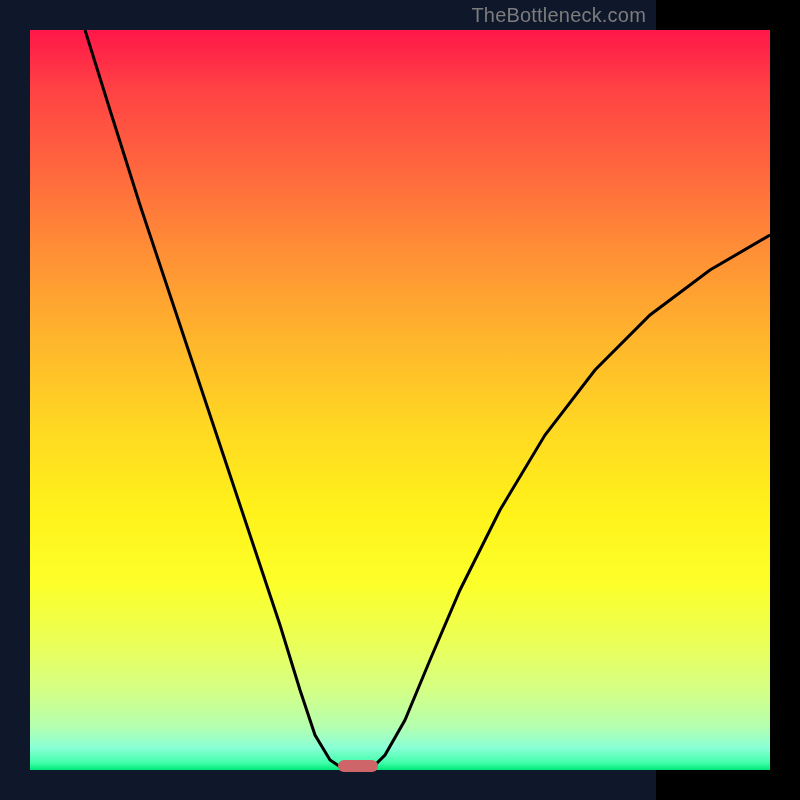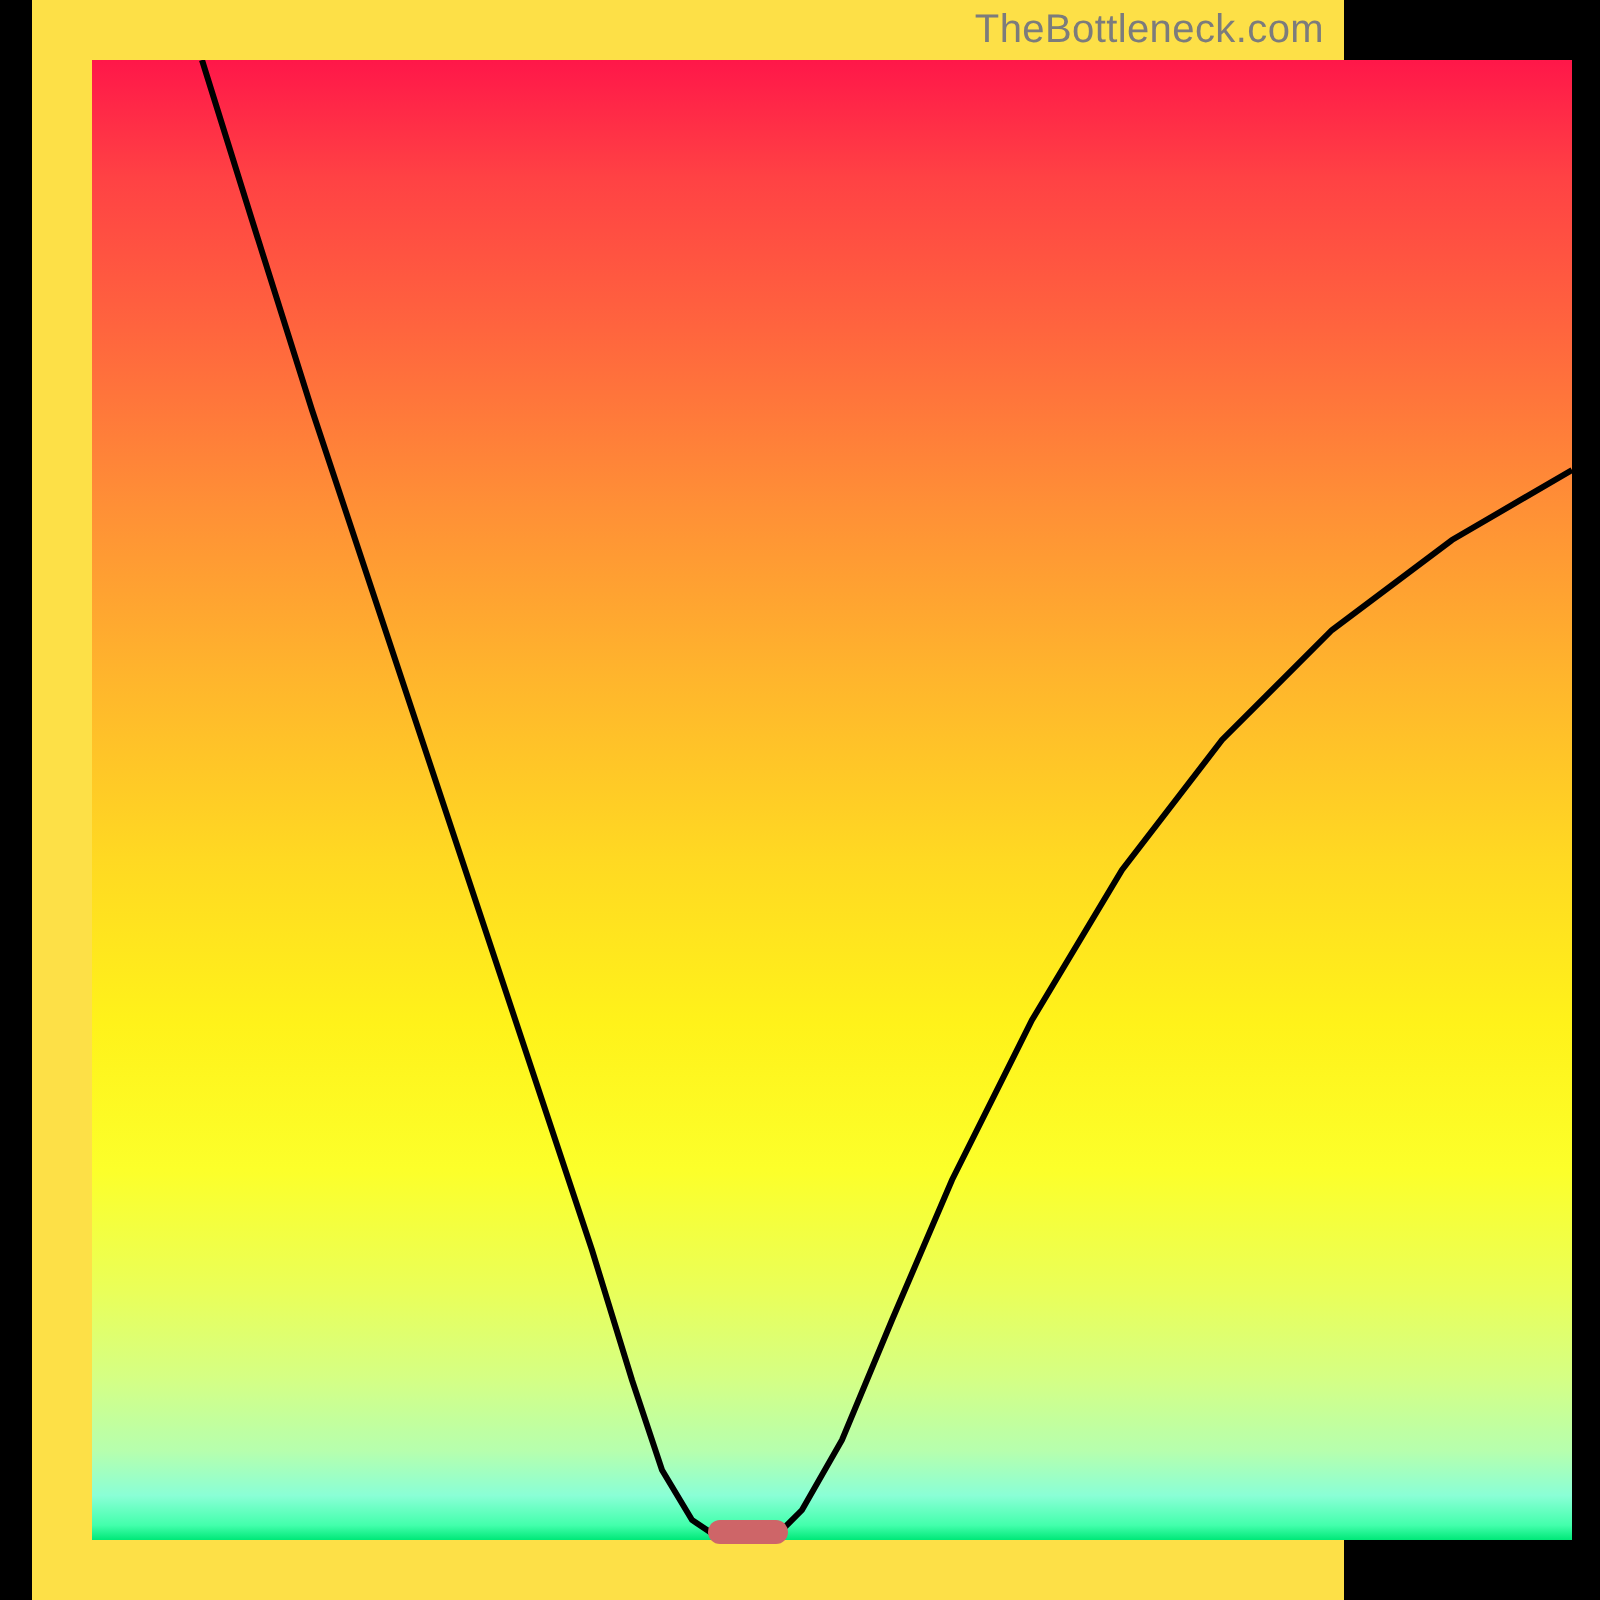--- a/index.html
+++ b/index.html
@@ -6,24 +6,24 @@
   body {
     width: 800px;
     height: 800px;
     background: #000;
     position: relative;
     font-family: Arial, sans-serif;
     overflow: hidden;
   }
   .frame {
     position: absolute;
-    top: 0; left: 16px;
+    top: 0; left: 0;
     width: 656px;
     height: 800px;
-    background: #fde047;
+    background: #0f172a;
   }
   .plot-area {
     position: absolute;
     top: 30px;
     left: 30px;
     width: 740px;
     height: 740px;
     background: linear-gradient(to bottom,
       #ff1749 0%,
       #ff4244 8%,

